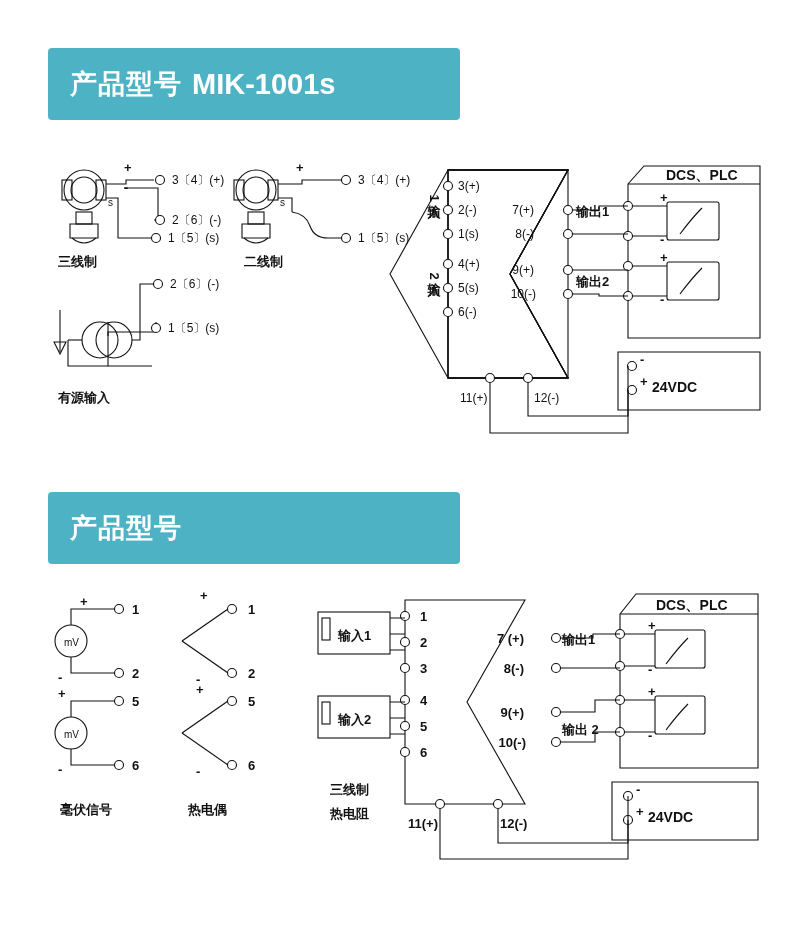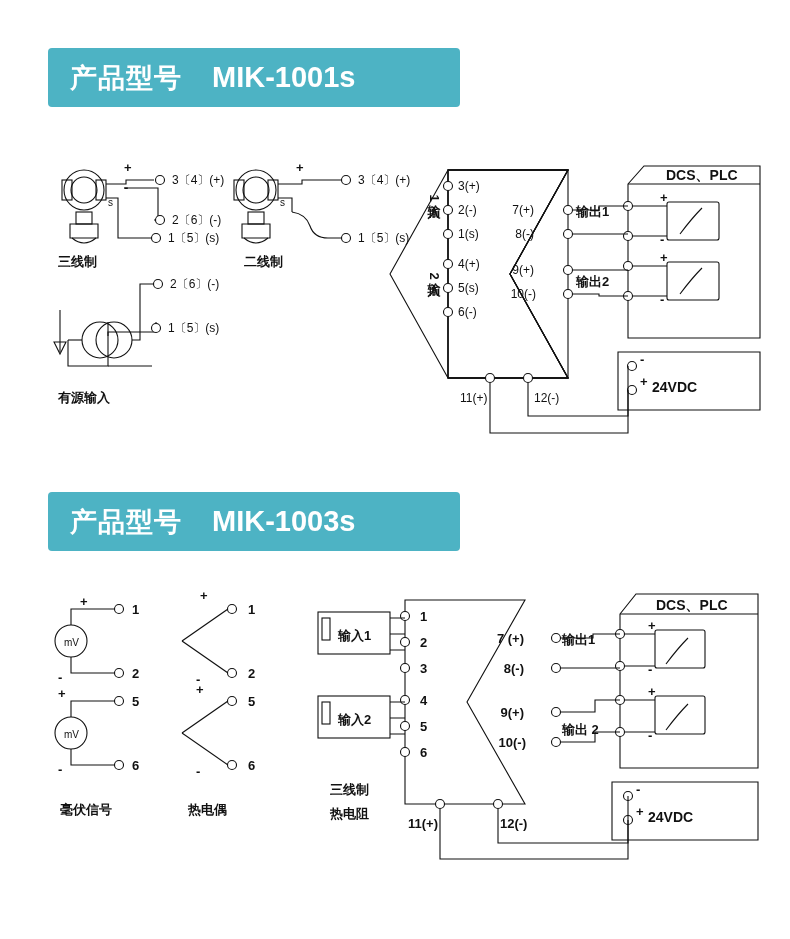--- a/index.html
+++ b/index.html
@@ -13,29 +13,28 @@
     color: #111;
     overflow: hidden;
   }
   .page { position: relative; width: 790px; height: 939px; }
 
   
   .banner {
     position: absolute;
     left: 48px;
     width: 412px;
-    height: 59px;
+    height: 72px;
     background: #4db3c4;
     border-radius: 4px 4px 4px 4px;
     color: #fff;
     display: flex;
     align-items: center;
     padding-left: 22px;
     box-sizing: border-box;
-    gap: 20px;
   }
   .banner .b-label {
     font-size: 27px;
     font-weight: bold;
     letter-spacing: 1px;
     white-space: nowrap;
   }
   .banner .b-model {
     font-size: 29px;
     font-weight: bold;
@@ -223,21 +222,20 @@
     <circle class="term" cx="632" cy="250" r="4.5"></circle>
     <text class="lbl-b" x="640" y="224">-</text>
     <text class="lbl-b" x="640" y="246">+</text>
     <path class="wire" d="M528 243 v33 h100 v-26"></path>
     <path class="wire" d="M490 243 v50 h138 v-67"></path>
 
   </svg>
 
   <div class="banner" id="banner2">
     <span class="b-label">产品型号</span>
-    <span class="b-model">MIK-1003s</span>
   </div>
 
   <svg class="diagram" id="diagram2" width="790" height="320" viewBox="0 0 790 320">
 
     <g>
       <circle cx="71" cy="69" r="16" class="wire"></circle>
       <text class="lbl-sm" x="64" y="74">mV</text>
       <path class="wire" d="M71 53 v-16 h44"></path>
       <path class="wire" d="M71 85 v16 h44"></path>
     </g>

